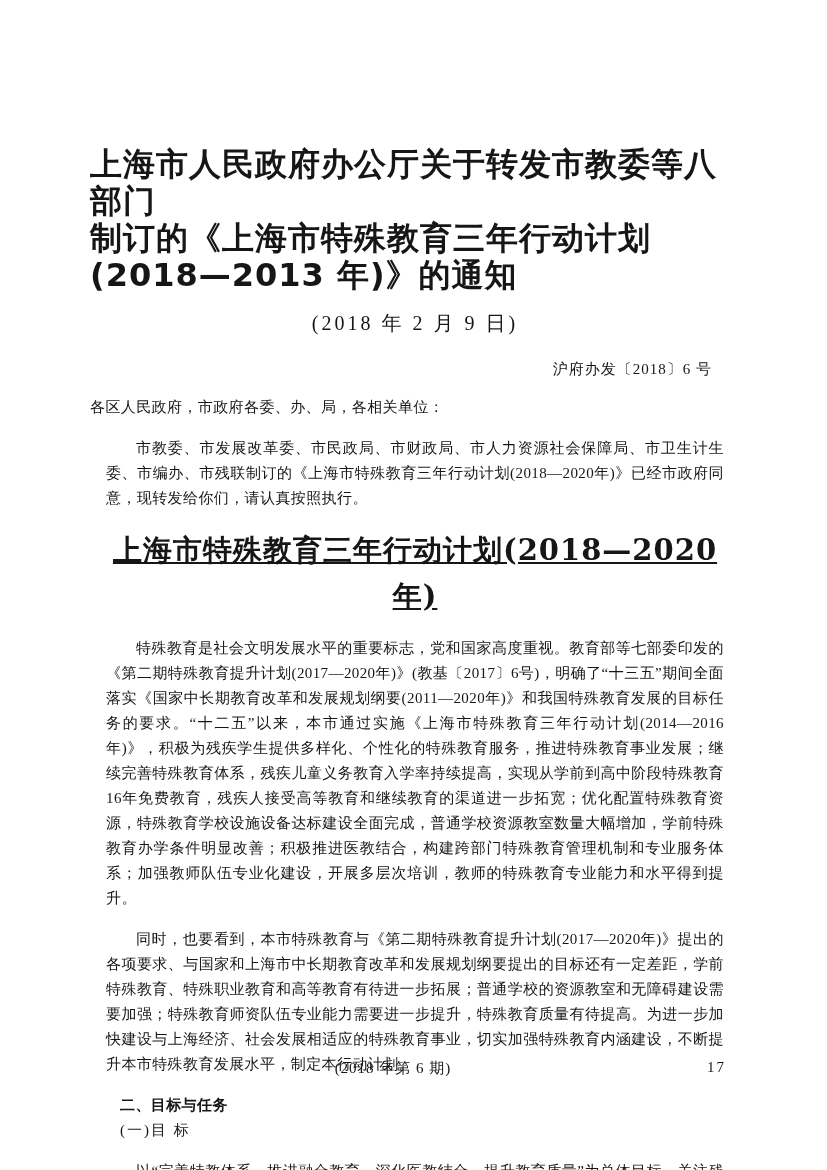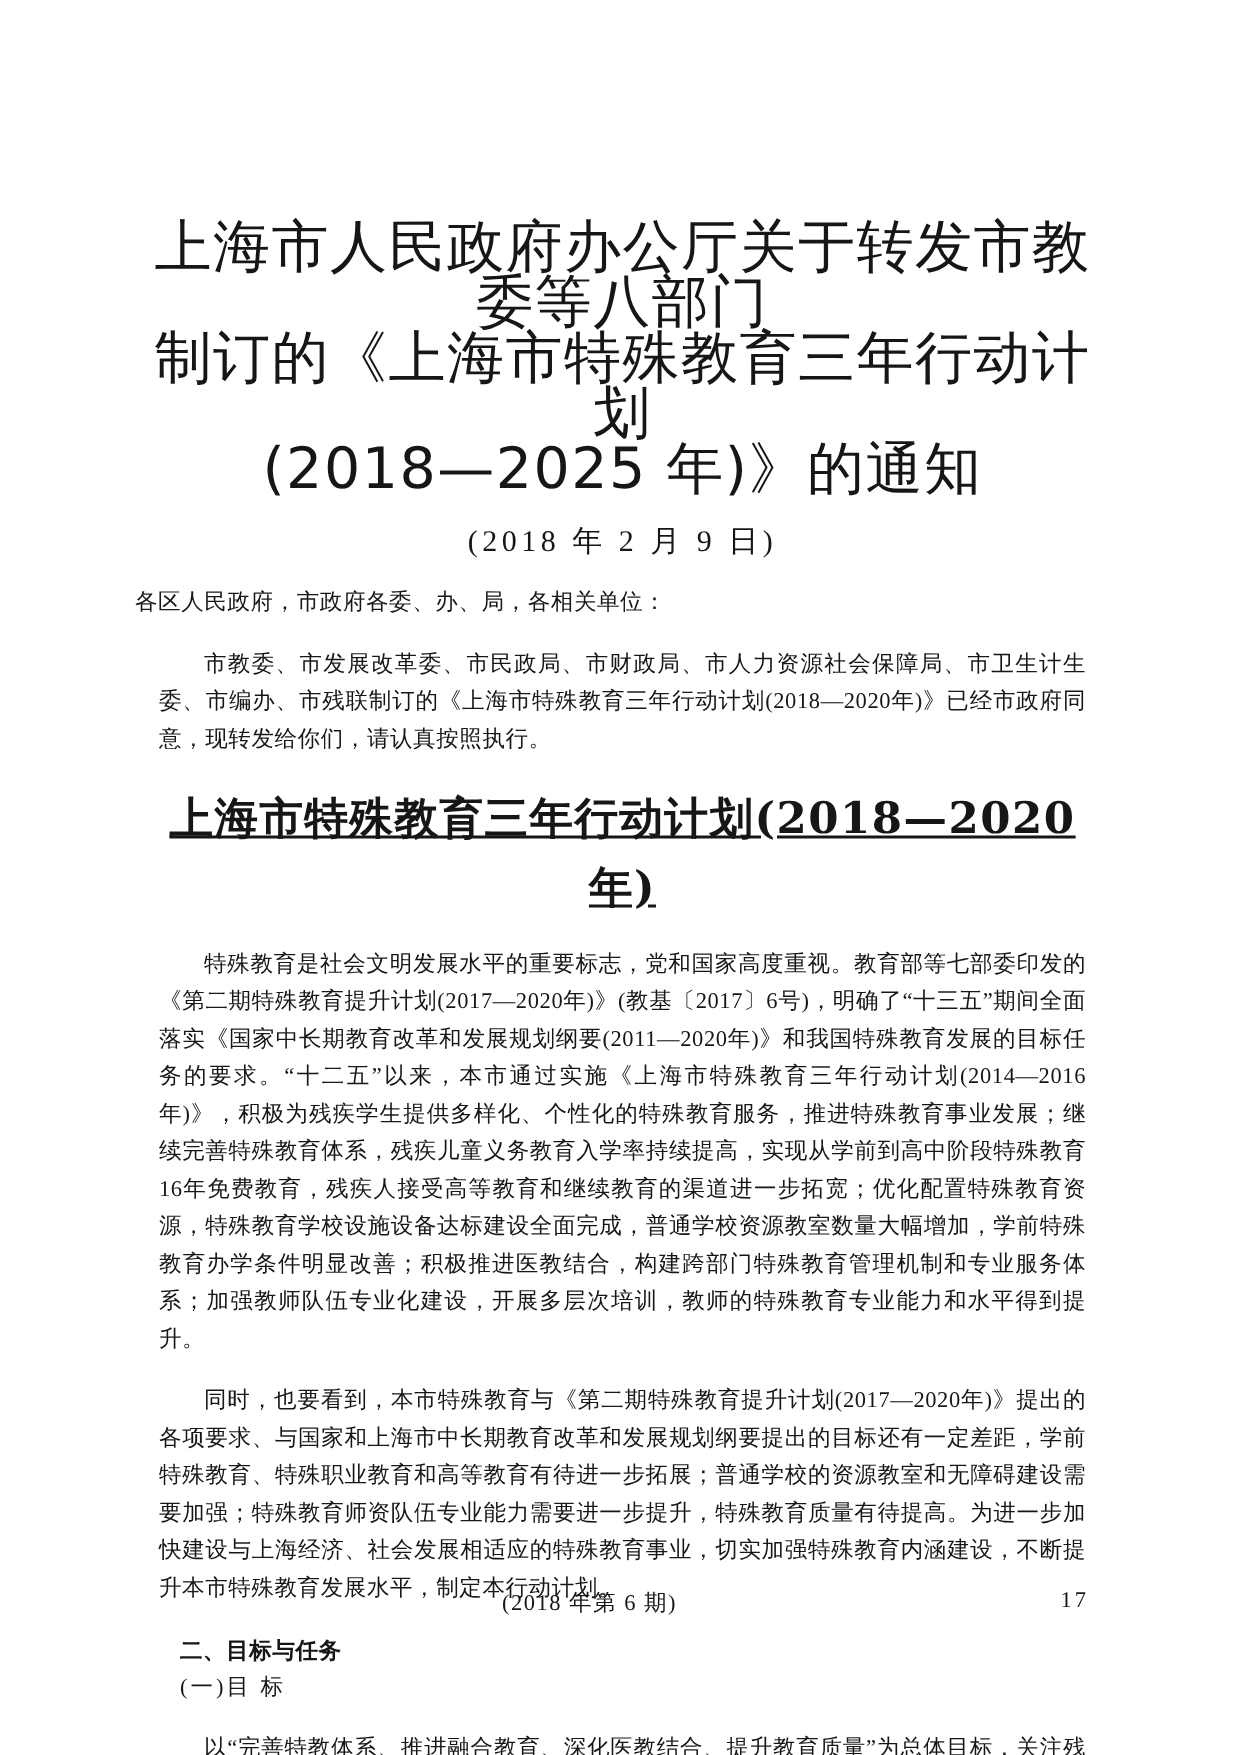--- a/index.html
+++ b/index.html
@@ -15,24 +15,23 @@
     background: #ffffff;
     color: #161616;
     overflow: hidden;
     font-family: "Liberation Serif", "DejaVu Serif", serif;
   }
   .content {
     padding: 0 87px 0 90px;
   }
   .doc-title {
     margin: 146px 0 0 0;
-    text-align: center;
     font-family: "DejaVu Sans", "Liberation Sans", sans-serif;
-    font-weight: normal;
-    font-size: 38px;
+    font-weight: bold;
+    font-size: 32px;
     line-height: 37px;
     letter-spacing: 1px;
   }
   .doc-title .tl { display: block; }
   .date-line {
     margin-top: 16px;
     text-align: center;
     font-size: 20px;
     letter-spacing: 3px;
     font-family: Liberation Serif, serif;
@@ -105,25 +104,26 @@
 </style>
 </head>
 <body>
 
 <div class="page">
   <div class="content">
 
     <h1 class="doc-title">
       <span class="tl">上海市人民政府办公厅关于转发市教委等八部门</span>
       <span class="tl">制订的《上海市特殊教育三年行动计划</span>
-      <span class="tl">(2018—2025 年)》的通知</span>
+      <span class="tl">(2018—2013 年)》的通知</span>
     </h1>
 
     <div class="date-line">(2018 年 2 月 9 日)</div>
 
+    <div class="doc-number">沪府办发〔2018〕6 号</div>
 
     <div class="body-text">
       <div class="salutation">各区人民政府，市政府各委、办、局，各相关单位：</div>
       <p class="para">市教委、市发展改革委、市民政局、市财政局、市人力资源社会保障局、市卫生计生委、市编办、市残联制订的《上海市特殊教育三年行动计划(2018—2020年)》已经市政府同意，现转发给你们，请认真按照执行。</p>
     </div>
 
     <h2 class="plan-title">上海市特殊教育三年行动计划(2018—2020 年)</h2>
 
     <div class="body-text paras">
       <p class="para">特殊教育是社会文明发展水平的重要标志，党和国家高度重视。教育部等七部委印发的《第二期特殊教育提升计划(2017—2020年)》(教基〔2017〕6号)，明确了“十三五”期间全面落实《国家中长期教育改革和发展规划纲要(2011—2020年)》和我国特殊教育发展的目标任务的要求。“十二五”以来，本市通过实施《上海市特殊教育三年行动计划(2014—2016年)》，积极为残疾学生提供多样化、个性化的特殊教育服务，推进特殊教育事业发展；继续完善特殊教育体系，残疾儿童义务教育入学率持续提高，实现从学前到高中阶段特殊教育16年免费教育，残疾人接受高等教育和继续教育的渠道进一步拓宽；优化配置特殊教育资源，特殊教育学校设施设备达标建设全面完成，普通学校资源教室数量大幅增加，学前特殊教育办学条件明显改善；积极推进医教结合，构建跨部门特殊教育管理机制和专业服务体系；加强教师队伍专业化建设，开展多层次培训，教师的特殊教育专业能力和水平得到提升。</p>

